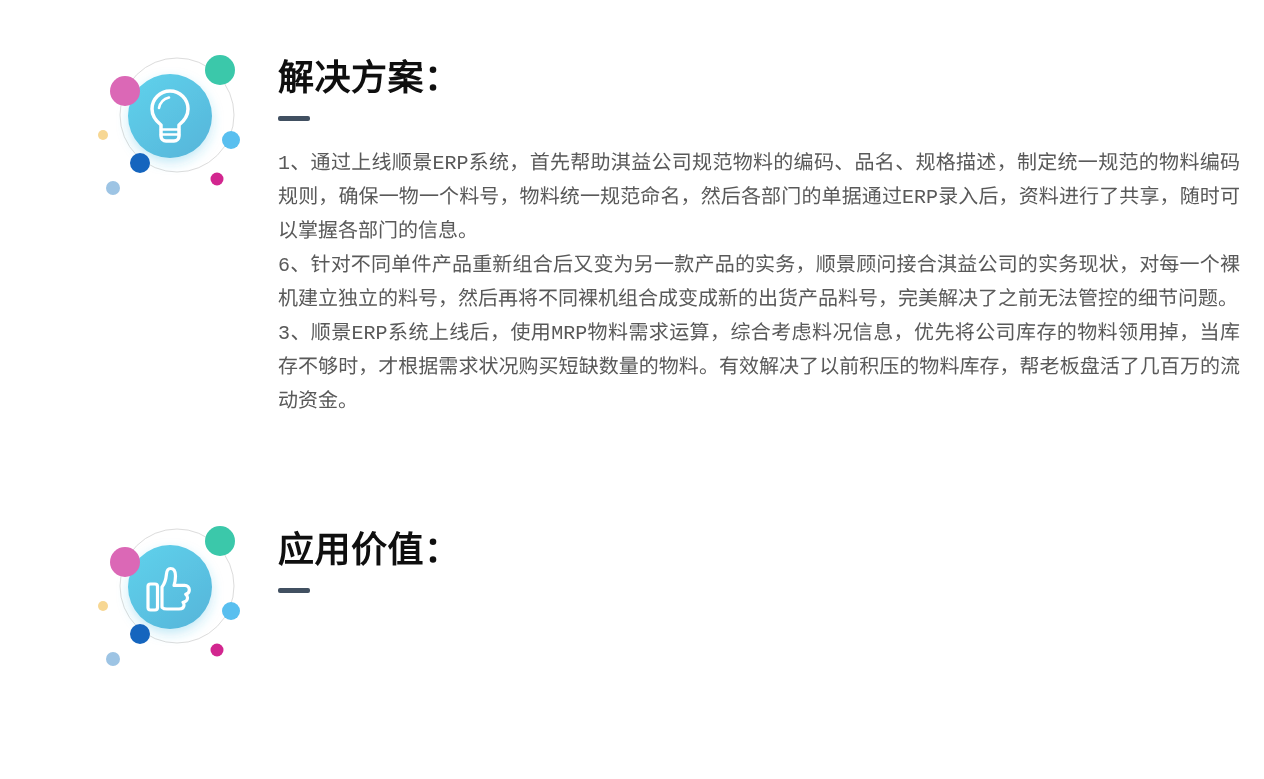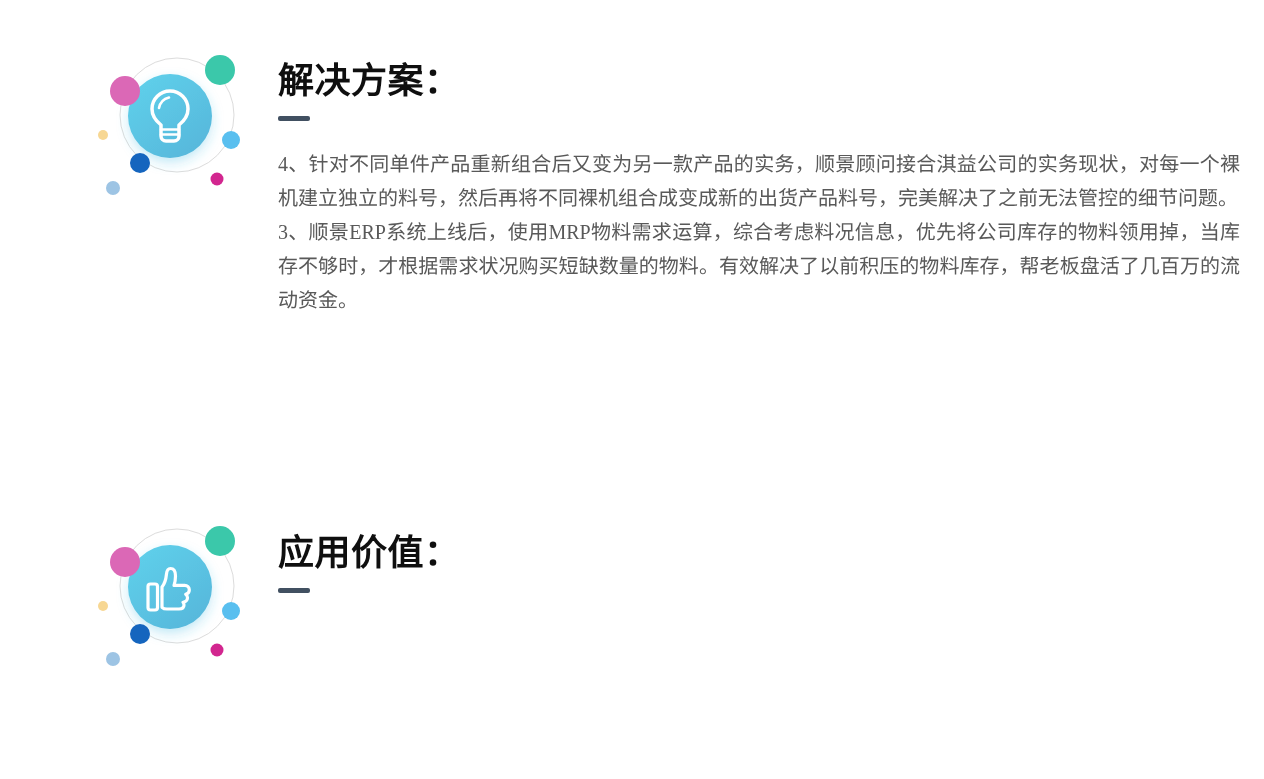--- a/index.html
+++ b/index.html
@@ -1,21 +1,21 @@
 <!DOCTYPE html>
 <html lang="zh-CN"><head>
 <meta charset="utf-8">
 <style>
   html,body{margin:0;padding:0;background:#fff;}
   .canvas{
     position:relative;
     width:1264px;height:779px;
     background:#fff;
     overflow:hidden;
-    font-family:Liberation Serif, serif;
+    font-family:Liberation Mono, monospace;
   }
   .icon-wrap{position:absolute;left:95px;width:160px;height:160px;}
   .icon-wrap.s1{top:37px;}
   .icon-wrap.s2{top:508px;}
   .content{position:absolute;left:278px;width:962px;}
   .content.s1{top:58px;}
   .content.s2{top:530px;}
   .sec-title{
     margin:0;
     font-size:36px;line-height:46px;
@@ -68,21 +68,22 @@
       <circle cx="18" cy="151" r="7" fill="#9dc4e4"></circle>
       <circle cx="136" cy="103" r="9" fill="#59bfef"></circle>
       <circle cx="122" cy="142" r="6.5" fill="#d2268f"></circle>
     </svg>
   </div>
 
   <div class="content s1">
     <h2 class="sec-title">解决方案：</h2>
     <div class="title-dash"></div>
     <div class="paras">
-      <p>4、针对不同单件产品重新组合后又变为另一款产品的实务，顺景顾问接合淇益公司的实务现状，对每一个裸机建立独立的料号，然后再将不同裸机组合成变成新的出货产品料号，完美解决了之前无法管控的细节问题。</p>
+      <p>1、通过上线顺景ERP系统，首先帮助淇益公司规范物料的编码、品名、规格描述，制定统一规范的物料编码规则，确保一物一个料号，物料统一规范命名，然后各部门的单据通过ERP录入后，资料进行了共享，随时可以掌握各部门的信息。</p>
+      <p>6、针对不同单件产品重新组合后又变为另一款产品的实务，顺景顾问接合淇益公司的实务现状，对每一个裸机建立独立的料号，然后再将不同裸机组合成变成新的出货产品料号，完美解决了之前无法管控的细节问题。</p>
       <p>3、顺景ERP系统上线后，使用MRP物料需求运算，综合考虑料况信息，优先将公司库存的物料领用掉，当库存不够时，才根据需求状况购买短缺数量的物料。有效解决了以前积压的物料库存，帮老板盘活了几百万的流动资金。</p>
     </div>
   </div>
 
   <div class="icon-wrap s2">
     <svg width="160" height="160" viewBox="0 0 160 160">
       <defs>
         <linearGradient id="grad2" x1="0" y1="0" x2="0.8" y2="1">
           <stop offset="0" stop-color="#5fd2ec"></stop>
           <stop offset="1" stop-color="#57b7db"></stop>

